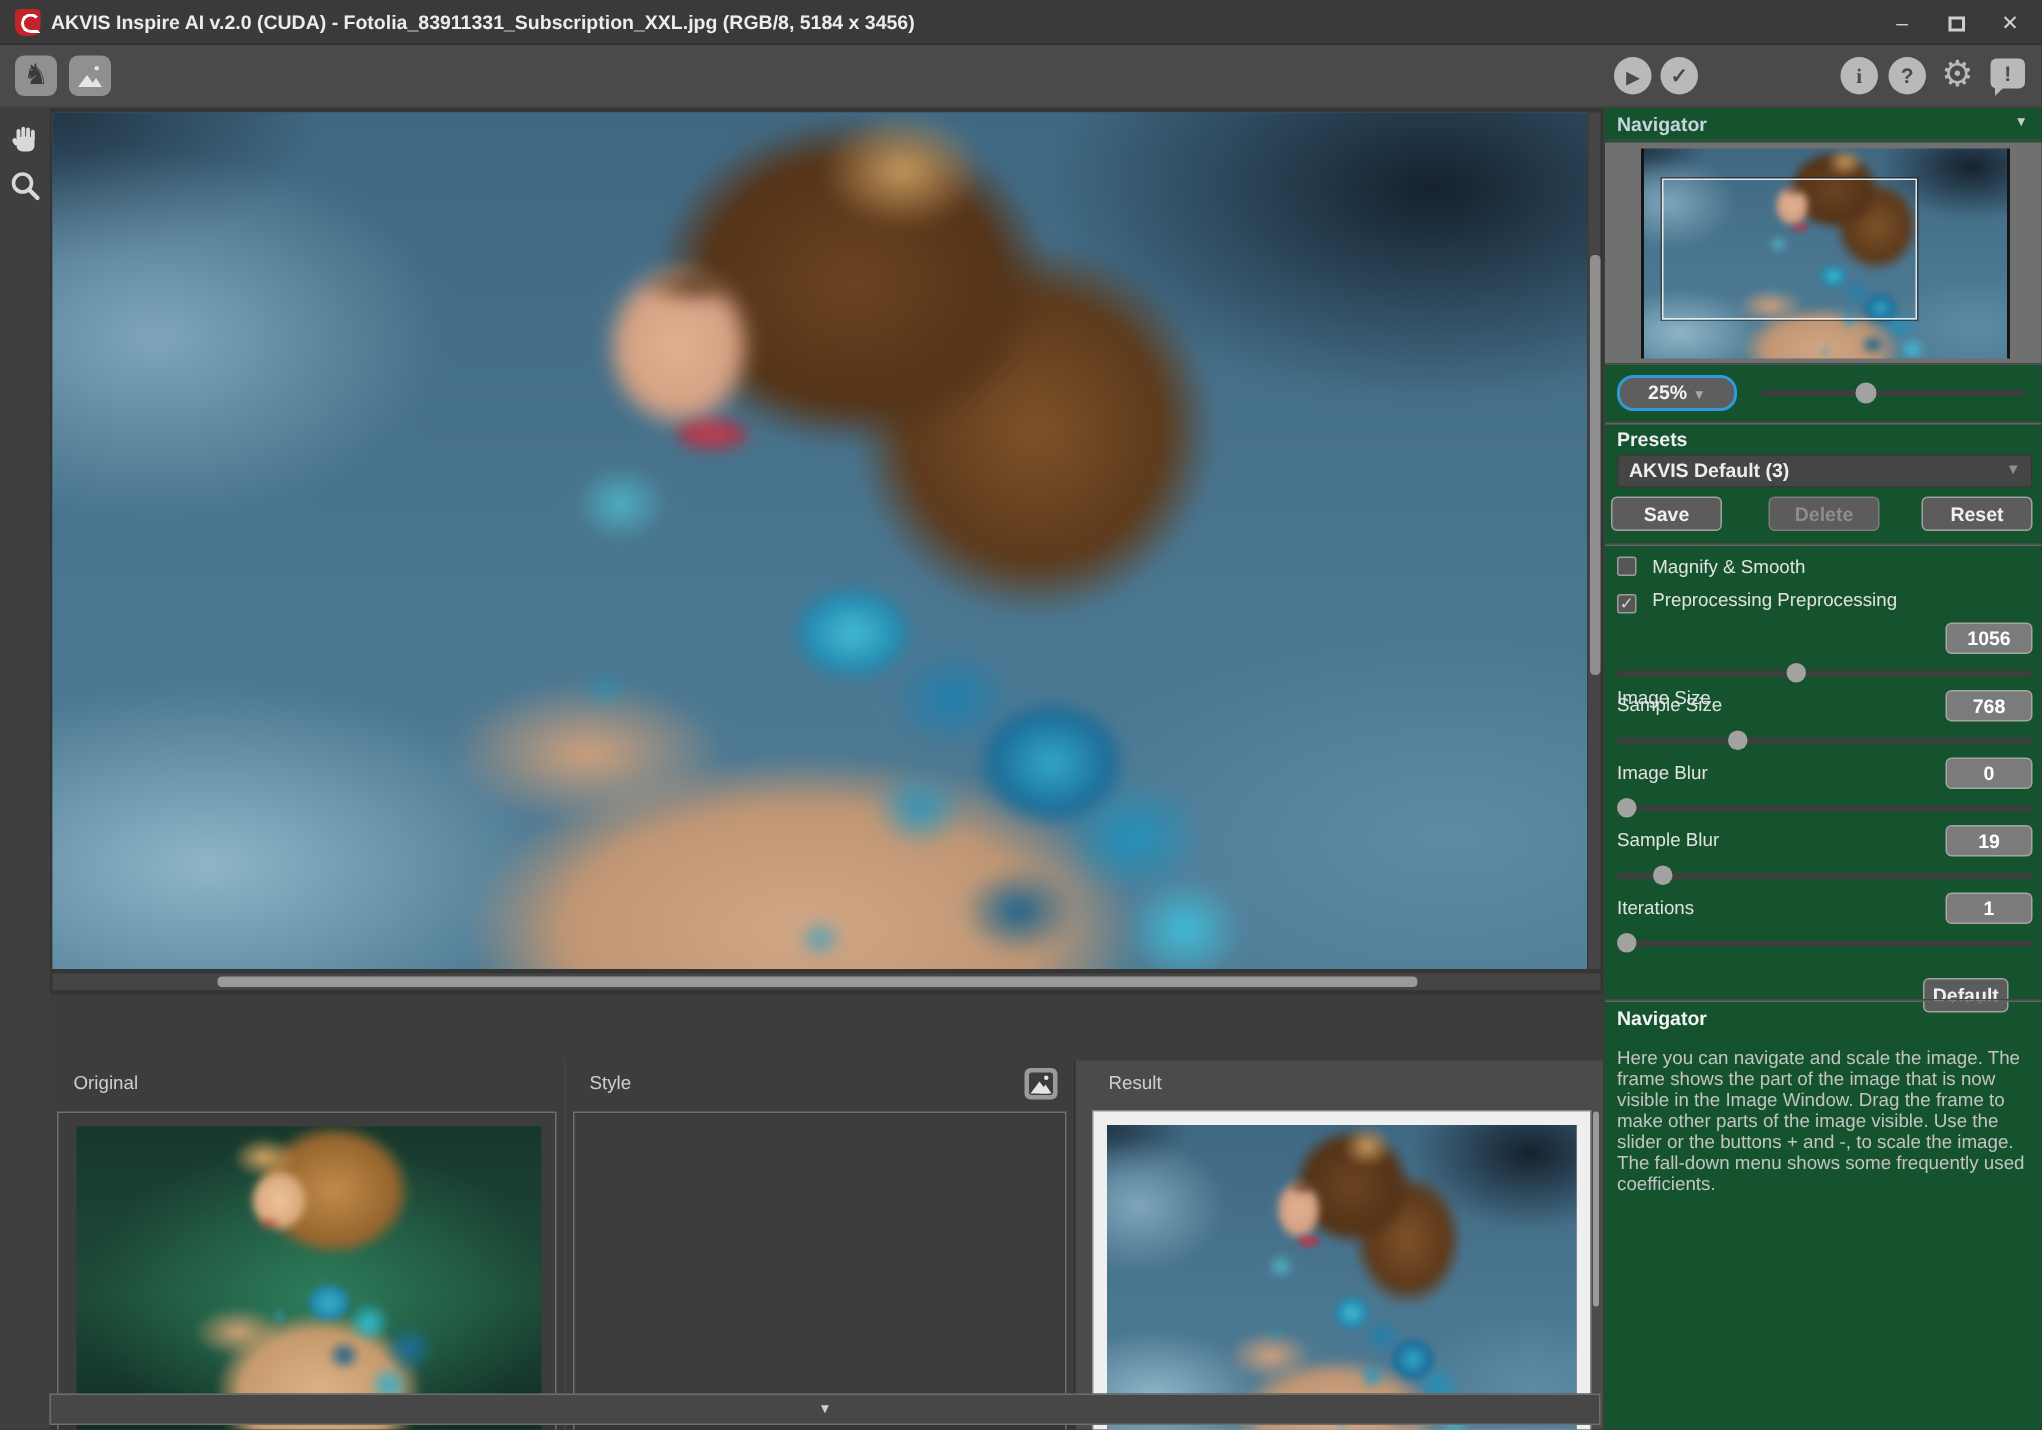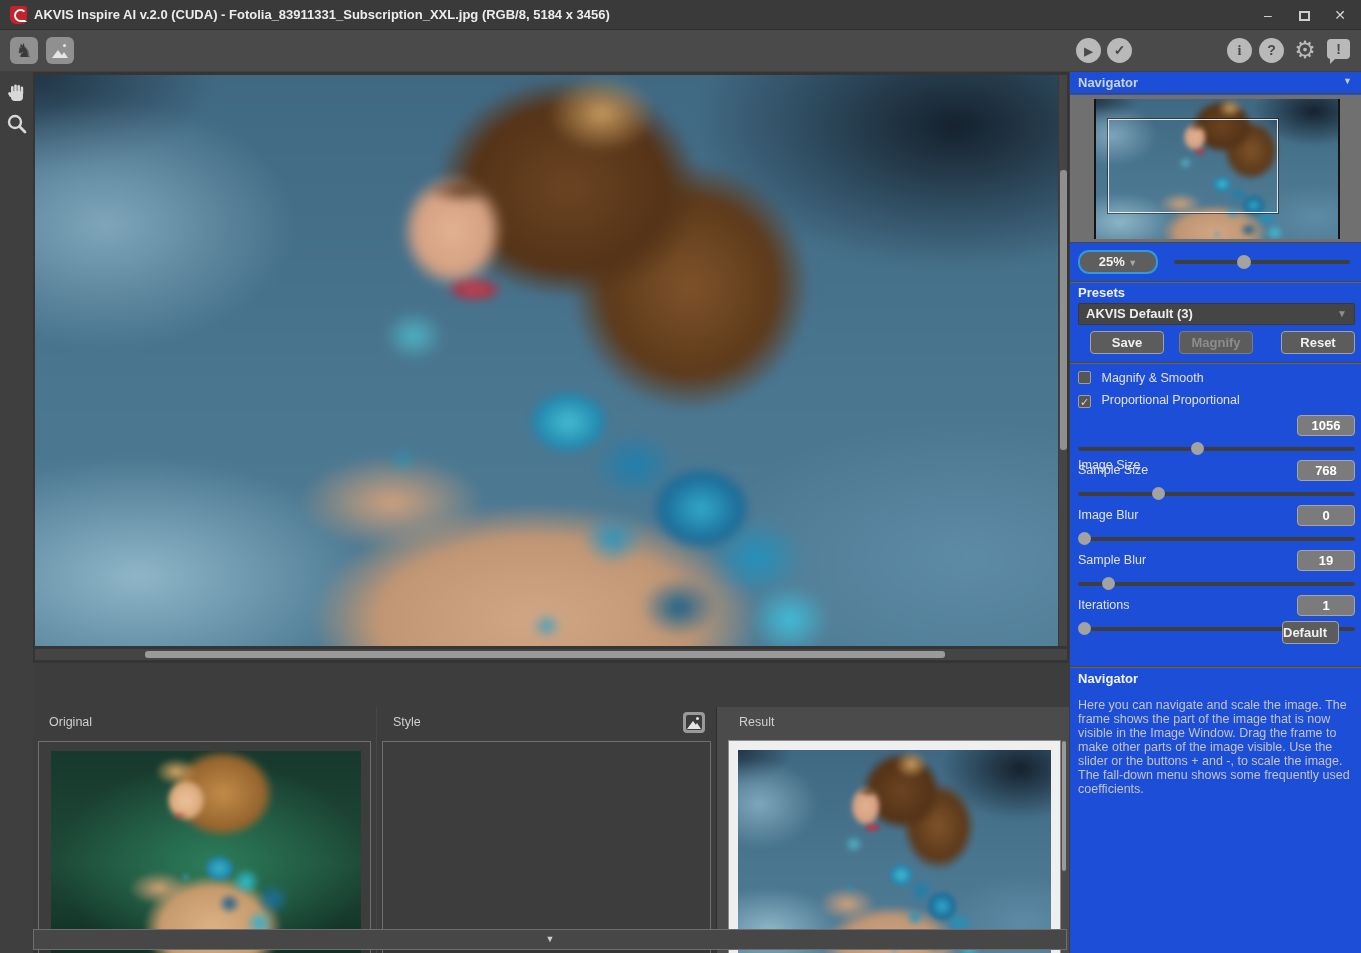--- a/index.html
+++ b/index.html
@@ -106,46 +106,46 @@
   .img-icon .dot { position:absolute; right:3px; top:2px; width:3px; height:3px; border-radius:50%; background:#e5e5e5; }
   .photo-original { position:absolute; left:18px; top:44px; width:310px; height:204px; }
   .photo-style { position:absolute; left:137px; top:43px; width:142px; height:207px; }
   .result-frame { position:absolute; left:12px; top:34px; width:331px; height:224px; background:#efefef; box-shadow:0 0 0 1px #8a8a8a; }
   .photo-result { position:absolute; left:9px; top:9px; right:9px; bottom:9px; box-shadow:inset 0 0 0 1px #555; }
   .strip-scroll { position:absolute; right:3px; top:34px; width:4px; height:130px; background:#9a9a9a; border-radius:2px; }
 
   .collapse-bar { position:absolute; left:0px; top:857px; width:1034px; height:21px; background:#474747; border:1px solid #6e6e6e; text-align:center; line-height:19px; color:#cfcfcf; font-size:9px; }
 
   
-  .right-panel { position:absolute; left:1069px; top:72px; width:292px; height:881px; background:#1d4ed8; border-left:1px solid #3c3c3c; }
+  .right-panel { position:absolute; left:1069px; top:72px; width:292px; height:881px; background:#14532d; border-left:1px solid #3c3c3c; }
   .nav-header { position:absolute; left:0; top:0; width:292px; height:22px; border-bottom:1px solid #474747; }
   .nav-title { position:absolute; left:8px; top:3px; font-weight:bold; font-size:13px; color:#c7d3df; }
   .nav-collapse { position:absolute; right:10px; top:4px; color:#c9c9c9; font-size:9px; }
   .thumb-area { position:absolute; left:0; top:23px; width:292px; height:148px; background:#707070; border-bottom:1px solid #474747; }
   .nav-thumb { position:absolute; left:24px; top:4px; width:246px; height:140px; border-left:2px solid #141414; border-right:2px solid #141414; }
   .nav-frame { position:absolute; left:38px; top:24px; width:170px; height:94px; border:1px solid #e8e8e8; box-shadow:0 0 0 1px rgba(20,20,20,.55); }
   .zoom-row { position:absolute; left:0; top:172px; width:292px; height:48px; }
   .zoom-combo { position:absolute; left:8px; top:6px; width:80px; height:24px; border:2px solid #2f9bdb; border-radius:11px; background:#5e5e5e; color:#f2f2f2; font-weight:bold; font-size:13px; text-align:center; line-height:20px; }
   .zoom-combo .arr { color:#a8a8a8; font-size:9px; }
   .zoom-slider { position:absolute; left:104px; top:16px; width:176px; height:4px; background:#3e3e3e; border-radius:2px; }
   .zoom-thumb { position:absolute; top:-5px; width:14px; height:14px; background:#a2a2a2; border-radius:50%; }
   .groove { position:absolute; left:0; width:292px; height:2px; border-top:1px solid #474747; border-bottom:1px solid #646464; }
   .presets-label { position:absolute; left:8px; top:213px; font-weight:bold; font-size:13px; color:#efefef; }
   .preset-select { position:absolute; left:8px; top:231px; width:277px; height:22px; background:#454545; border:1px solid #383838; border-radius:2px; color:#ededed; font-weight:bold; font-size:13px; line-height:20px; padding-left:7px; }
   .preset-select .arr { position:absolute; right:7px; top:0; color:#8f8f8f; font-size:10px; }
   .btn { position:absolute; top:259px; width:74px; height:23px; background:#5c5c5c; border:1px solid #a2a2a2; border-radius:4px; color:#f0f0f0; font-weight:bold; font-size:13px; text-align:center; line-height:21px; }
-  .btn-save { left:20px; } .btn-delete { left:109px; color:#8d8d8d; border-color:#7c7c7c; } .btn-reset { left:211px; }
+  .btn-save { left:4px; } .btn-delete { left:109px; color:#8d8d8d; border-color:#7c7c7c; } .btn-reset { left:211px; }
   .checkrow { position:absolute; left:8px; width:280px; height:16px; }
   .checkbox { display:inline-block; width:13px; height:13px; border:1px solid #9d9d9d; border-radius:2px; background:#565656; vertical-align:-2px; text-align:center; line-height:12px; font-size:11px; color:#d8d8d8; }
   .checkrow span.lbl { margin-left:7px; color:#e2e2e2; }
   .param-label { position:absolute; left:8px; color:#e2e2e2; }
   .param-value { position:absolute; left:227px; width:58px; height:21px; margin-top:-3px; background:#7b7b7b; border:1px solid #a5a5a5; border-radius:4px; color:#fff; font-weight:bold; font-size:13px; text-align:center; line-height:19px; }
   .pslider { position:absolute; left:8px; width:277px; height:4px; background:#3e3e3e; border-radius:2px; }
   .pthumb { position:absolute; top:-5px; width:13px; height:13px; background:#a2a2a2; border-radius:50%; }
-  .btn-default { position:absolute; left:212px; top:549px; width:57px; height:23px; background:#5c5c5c; border:1px solid #a2a2a2; border-radius:4px; color:#f0f0f0; font-weight:bold; font-size:13px; text-align:left; line-height:21px; }
+  .btn-default { position:absolute; left:212px; top:580px; width:57px; height:23px; background:#5c5c5c; border:1px solid #a2a2a2; border-radius:4px; color:#f0f0f0; font-weight:bold; font-size:13px; text-align:center; line-height:21px; }
   .hint-title { position:absolute; left:8px; top:599px; font-weight:bold; font-size:13px; color:#f4f4f4; }
   .hint-text { position:absolute; left:8px; top:626px; width:276px; color:#c3c3c3; font-size:12.5px; line-height:14px; }
 </style>
 </head>
 <body>
 
 <div id="app">
 
   <div class="titlebar">
     <div class="app-logo"></div>
@@ -259,31 +259,31 @@
       </div>
     </div>
     <div class="groove" style="top:209px;"></div>
 
     <div class="presets-label">Presets</div>
     <div class="preset-select">
       <span>AKVIS Default (3)</span>
       <span class="arr">▼</span>
     </div>
     <div class="btn btn-save">Save</div>
-    <div class="btn btn-delete">Magnify</div>
+    <div class="btn btn-delete">Delete</div>
     <div class="btn btn-reset">Reset</div>
     <div class="groove" style="top:290px;"></div>
 
     <div class="checkrow" style="top:299px;">
       <span class="checkbox"></span>
       <span class="lbl">Magnify &amp; Smooth</span>
     </div>
     <div class="checkrow" style="top:321px;">
       <span class="checkbox">✓</span>
-      <span class="lbl">Proportional Proportional</span>
+      <span class="lbl">Preprocessing Preprocessing</span>
     </div>
 
     <span class="param-label" style="top:346px;margin-top:40px;">Image Size</span>
     <span class="param-value" style="top:346px;">1056</span>
     <div class="pslider" style="top:375px;">
         <div class="pthumb" style="left: calc(43% - 6px);"></div>
       </div>
 
     <span class="param-label" style="top:391px;">Sample Size</span>
     <span class="param-value" style="top:391px;">768</span>

